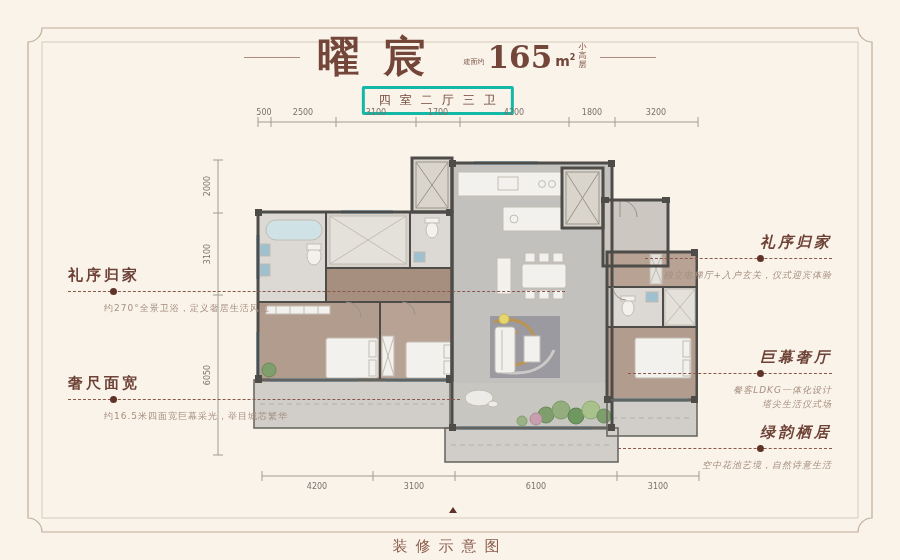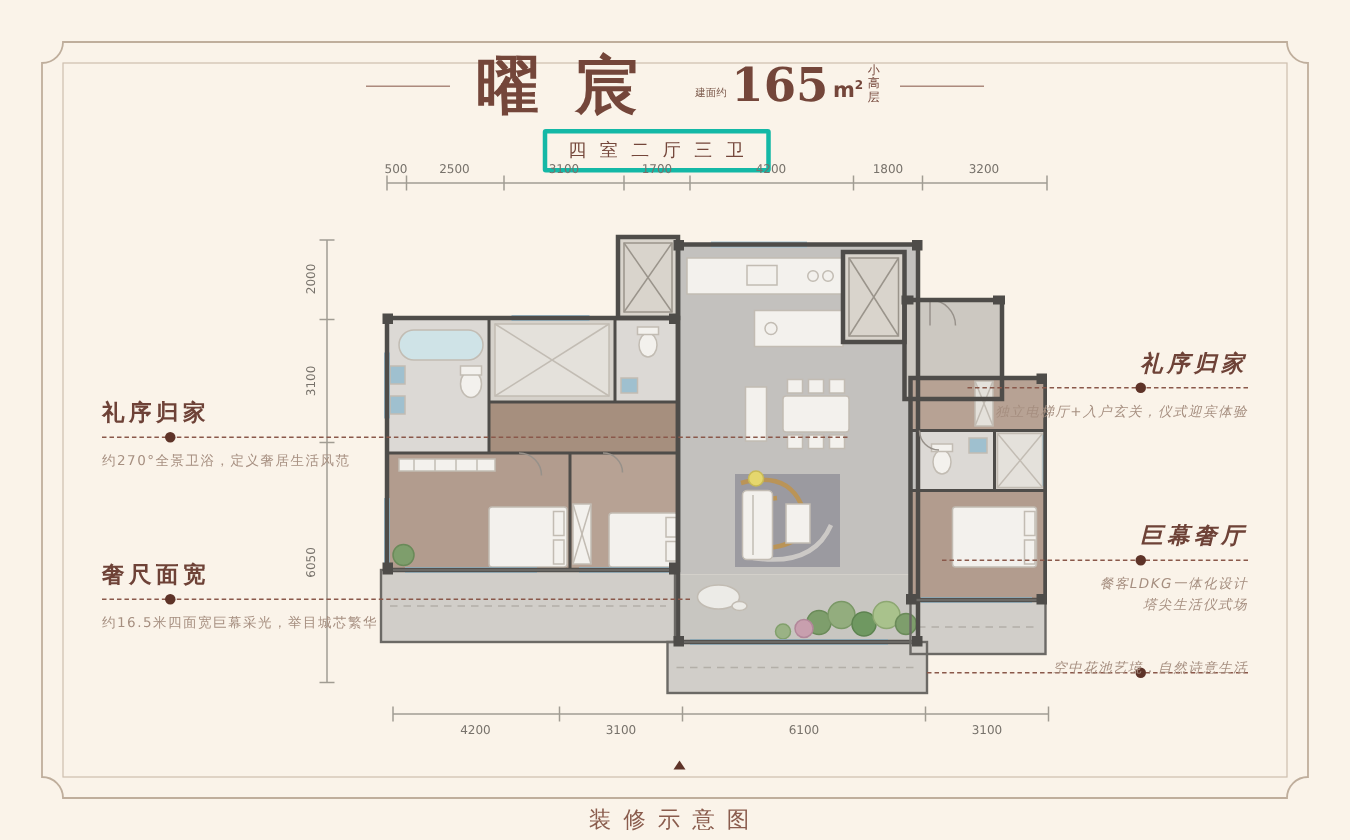--- a/index.html
+++ b/index.html
@@ -21,21 +21,21 @@
   .subtitle-inner{display:inline-flex;align-items:center;gap:8px;font-size:8px;letter-spacing:5px;color:#96755f;margin-left:-62px;}
   .diamond{width:6px;height:6px;border:1px solid #96755f;transform:rotate(45deg);display:inline-block;position:relative;}
   .diamond::after{content:"";position:absolute;left:1.5px;top:1.5px;width:3px;height:3px;background:#96755f;}
   .badge{position:absolute;left:50%;top:86px;transform:translateX(-58%);border:3px solid #14b8a6;border-radius:2px;color:#74463a;font-size:12px;letter-spacing:9px;padding:3px 6px 3px 14px;background:transparent;}
   
   .dim text{fill:#77726b;font-size:8px;font-family:"DejaVu Sans","Liberation Sans",sans-serif;}
   .dim line{stroke:#a19c93;stroke-width:1;}
   
   .feat{position:absolute;}
   .feat-title{font-size:15px;letter-spacing:3px;color:#6e4237;font-weight:bold;font-family:"DejaVu Serif","Liberation Serif",serif;}
-  .feat-desc{font-size:9px;color:#a68f80;letter-spacing:1px;line-height:1.5;}
+  .feat-desc{font-size:9px;color:#a68f80;letter-spacing:1px;line-height:1.5;margin-left:36px;}
   .right-al{text-align:right;font-style:italic;}
   .dash-line{position:absolute;height:0;border-top:1px dashed #8a584a;}
   .dash-dot{position:absolute;width:7px;height:7px;border-radius:50%;background:#5e3328;top:-4px;}
   
   .caption-wrap{position:absolute;left:0;top:498px;width:100%;text-align:center;}
   .caption-tri{width:0;height:0;border-left:4px solid transparent;border-right:4px solid transparent;border-bottom:6px solid #5e3328;display:inline-block;margin-left:6px;}
   .caption{font-size:15px;letter-spacing:8px;color:#8a5c4d;margin-top:20px;}
   .plan{position:absolute;left:246px;top:140px;}
 </style>
 </head>
@@ -330,20 +330,21 @@
   <div class="feat right-al" style="right:68px;top:233px;">
     <div class="feat-title">礼序归家</div>
     <div class="feat-desc" style="margin-top:17px;">独立电梯厅+入户玄关，仪式迎宾体验</div>
   </div>
   <div class="feat right-al" style="right:68px;top:348px;">
     <div class="feat-title">巨幕奢厅</div>
     <div class="feat-desc" style="margin-top:17px;">餐客LDKG一体化设计</div>
     <div class="feat-desc">塔尖生活仪式场</div>
   </div>
   <div class="feat right-al" style="right:68px;top:423px;">
+    <div class="feat-title">绿韵栖居</div>
     <div class="feat-desc" style="margin-top:17px;">空中花池艺境，自然诗意生活</div>
   </div>
 
   <div class="caption-wrap">
     <div class="caption-tri"></div>
     <div class="caption">装修示意图</div>
   </div>
 
 </div>
 

